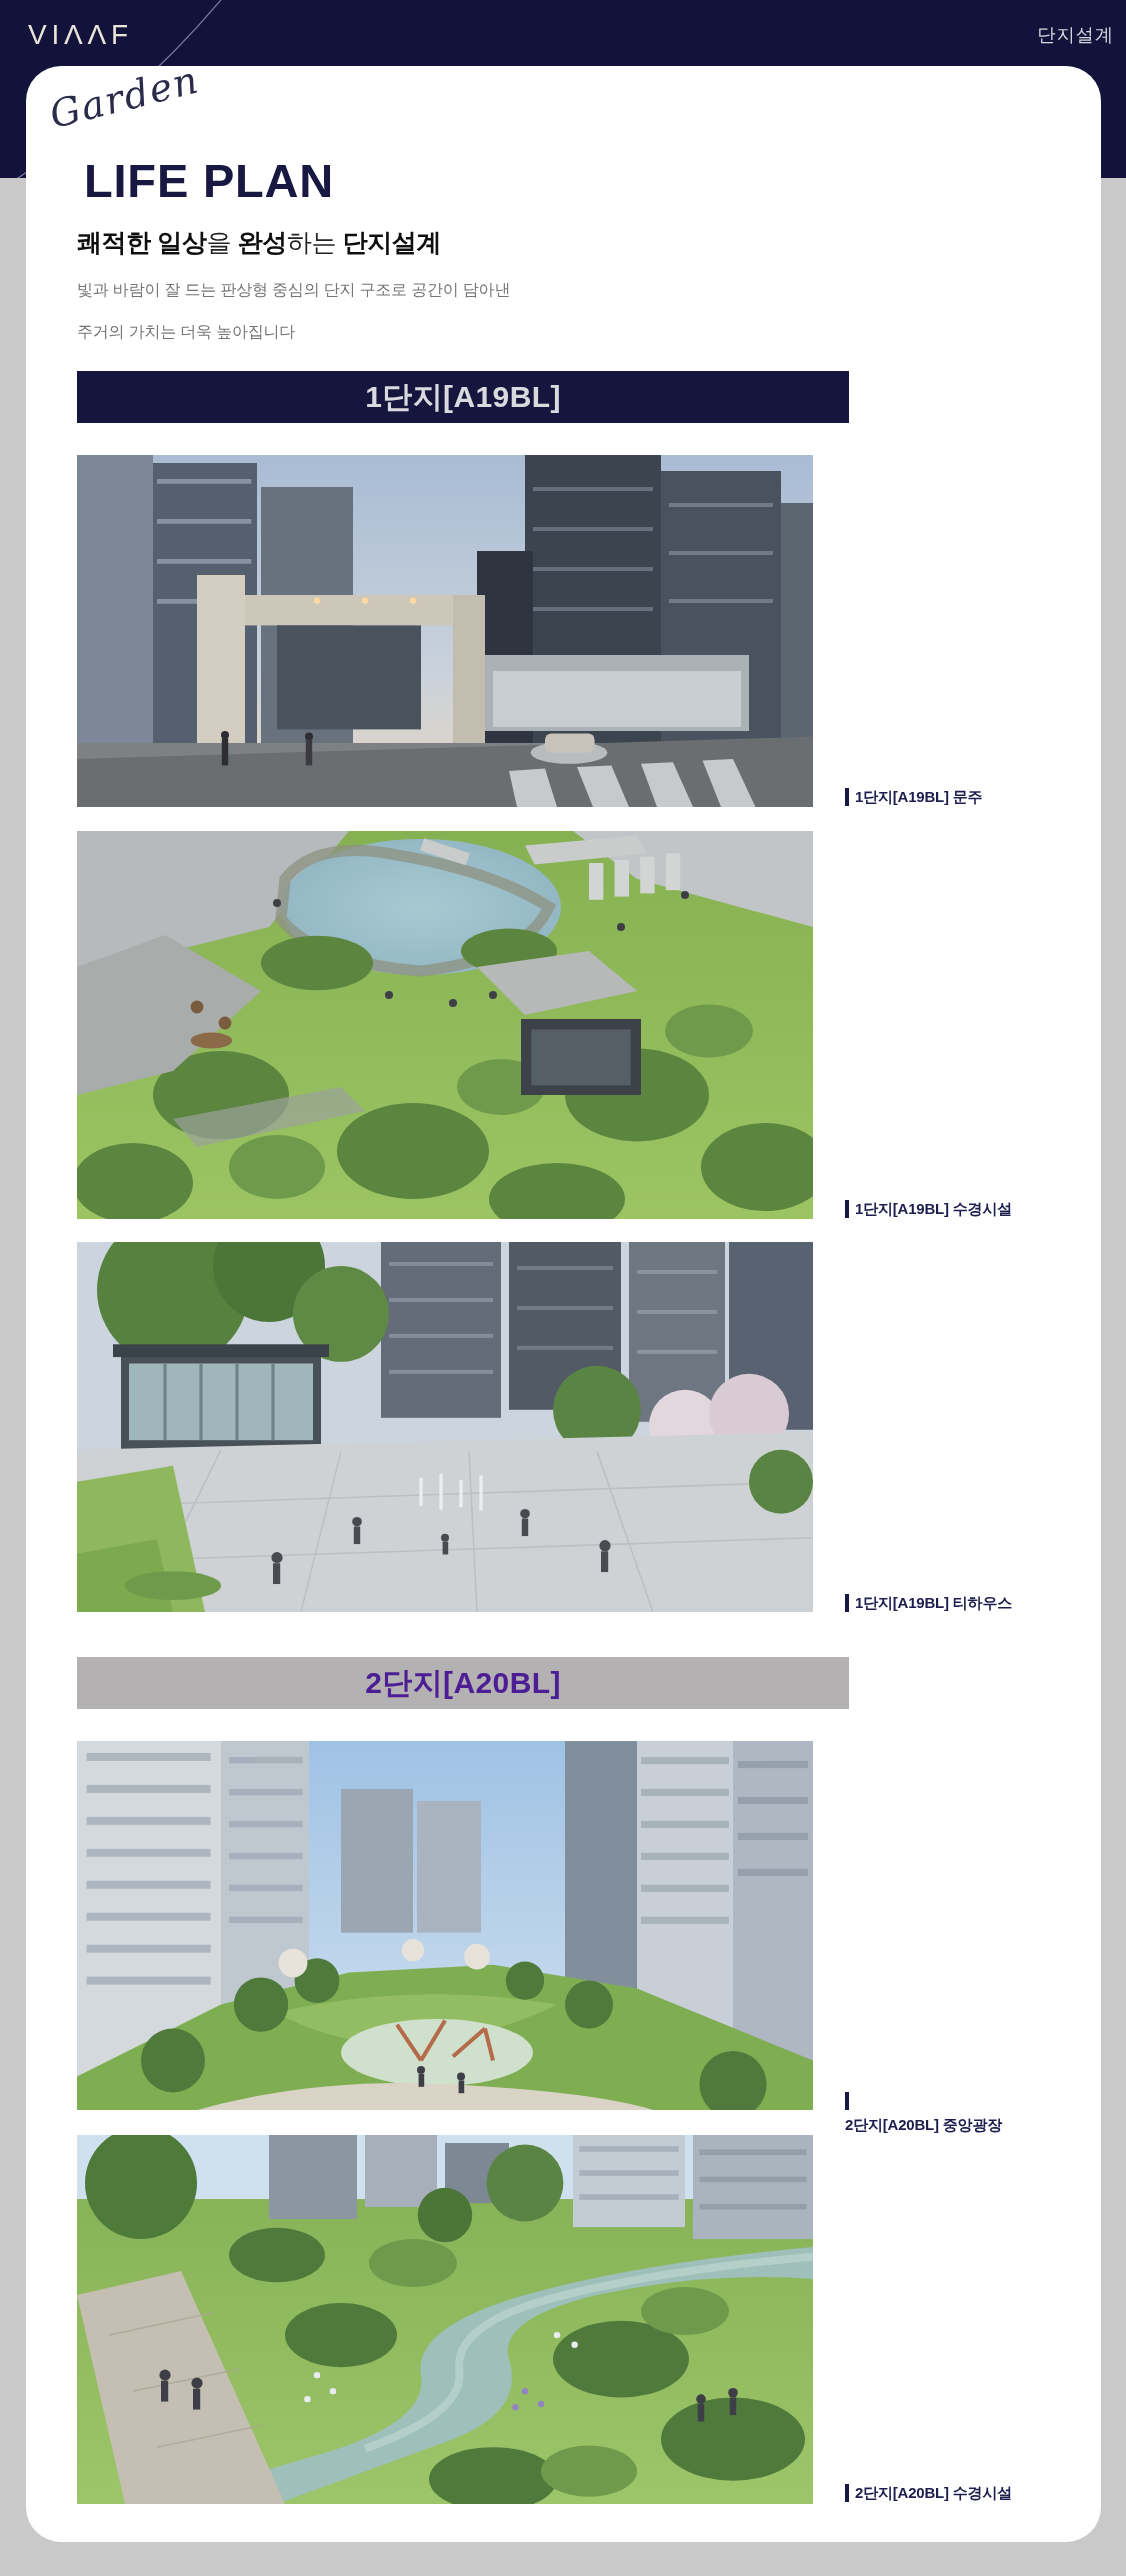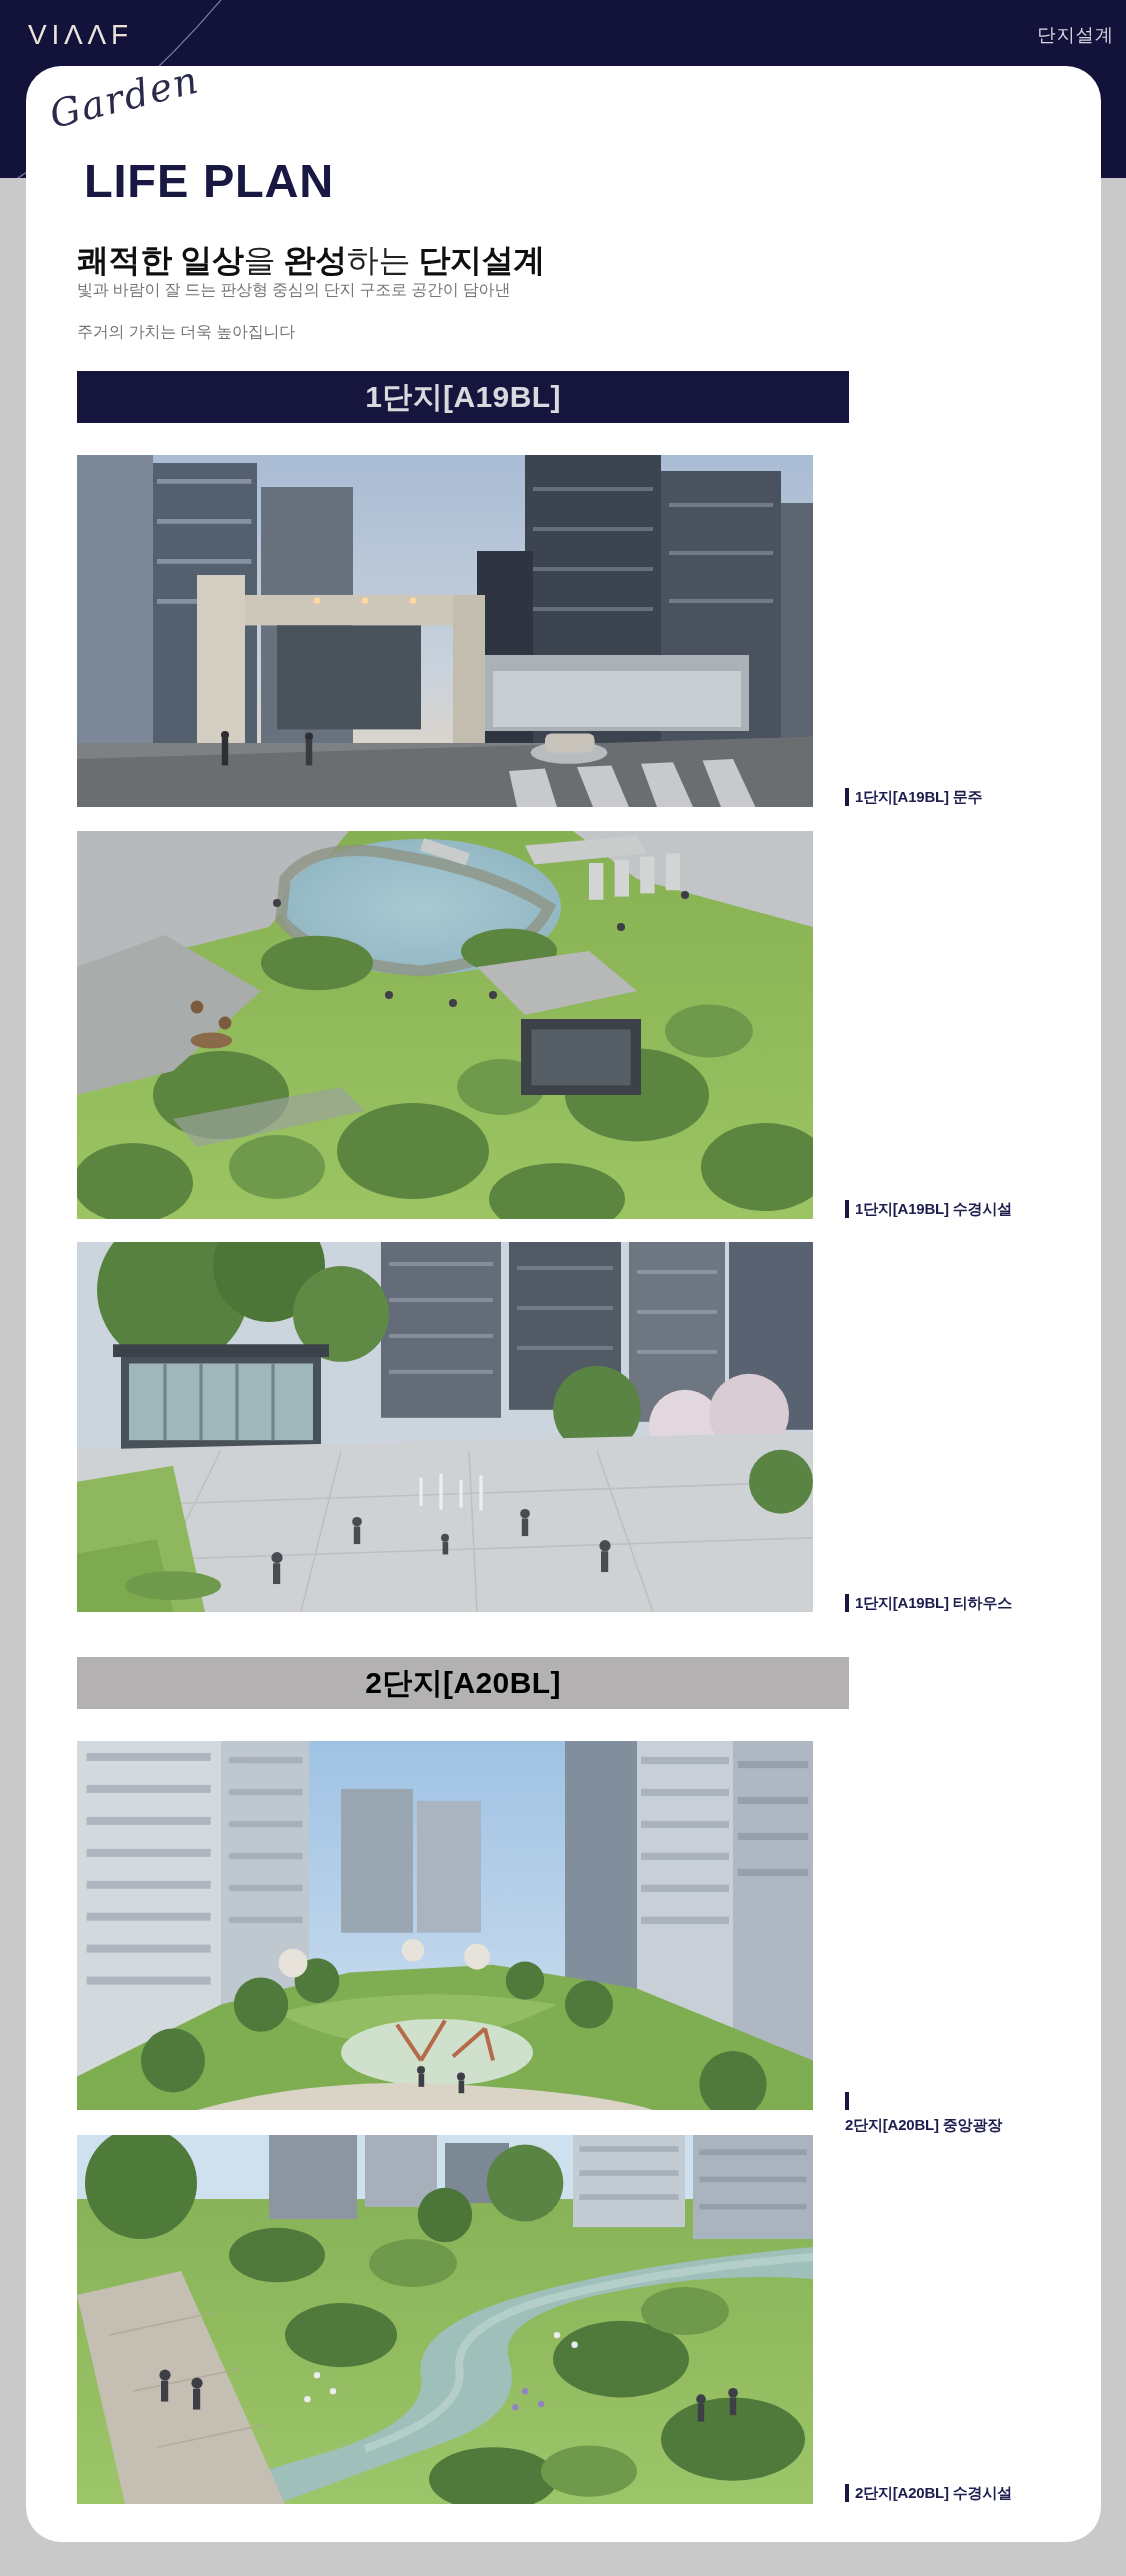--- a/index.html
+++ b/index.html
@@ -12,30 +12,30 @@
   .arc-svg { position:absolute; left:0; top:0; }
   .logo { position:absolute; left:28px; top:19px; font-size:28px; letter-spacing:4.8px; color:#eae3d8; font-weight:400; z-index:3; }
   .nav-label { position:absolute; right:12px; top:22.4px; font-size:18.4px; color:#d6d6de; letter-spacing:0.8px; z-index:3; cursor:pointer; }
 
   
   .card { position:absolute; left:26px; top:66px; width:1075px; height:2476px; background:#ffffff; border-radius:35px; z-index:2; }
 
   
   .script-word { position:absolute; left:30px; top:27px; font-family:"DejaVu Serif", serif; font-style:italic; font-size:38px; color:#2a2a4a; transform:rotate(-14deg); transform-origin:left bottom; letter-spacing:1.6px; }
   .main-title { position:absolute; left:58px; top:91px; font-size:47px; font-weight:800; color:#181843; letter-spacing:0.8px; line-height:1; }
-  .subtitle { position:absolute; left:51px; top:176px; font-size:32px; color:#0f0f0f; line-height:1.15; letter-spacing:-0.4px; }
+  .subtitle { position:absolute; left:51px; top:162px; font-size:25px; color:#0f0f0f; line-height:1.15; letter-spacing:-0.4px; }
   .subtitle .b { font-weight:800; }
   .subtitle .r { font-weight:400; color:#222; }
   .desc { position:absolute; left:51px; width:720px; font-size:16px; color:#757575; line-height:24px; letter-spacing:-0.2px; }
   .desc1 { top:212px; } .desc2 { top:236px;margin-top:18px; }
 
   
   .banner { position:absolute; left:51px; width:772px; height:52px; display:flex; align-items:center; justify-content:center; font-size:30px; font-weight:800; letter-spacing:0.4px; }
   .banner-navy { top:305px; background:#15153e; color:#d9d9de; }
-  .banner-gray { top:1591px; background:#b3b1b1; color:#000000; }
+  .banner-gray { top:1591px; background:#b3b1b1; color:#4c1d95; }
 
   
   .figure { position:absolute; left:51px; width:736px; overflow:hidden; background:#9aa2aa; }
   .figure svg { display:block; width:100%; height:100%; }
   .fig1 { top:389px; height:352px; }
   .fig2 { top:765px; height:388px; }
   .fig3 { top:1176px; height:370px; }
   .fig4 { top:1675px; height:369px; }
   .fig5 { top:2069px; height:369px; }
 

